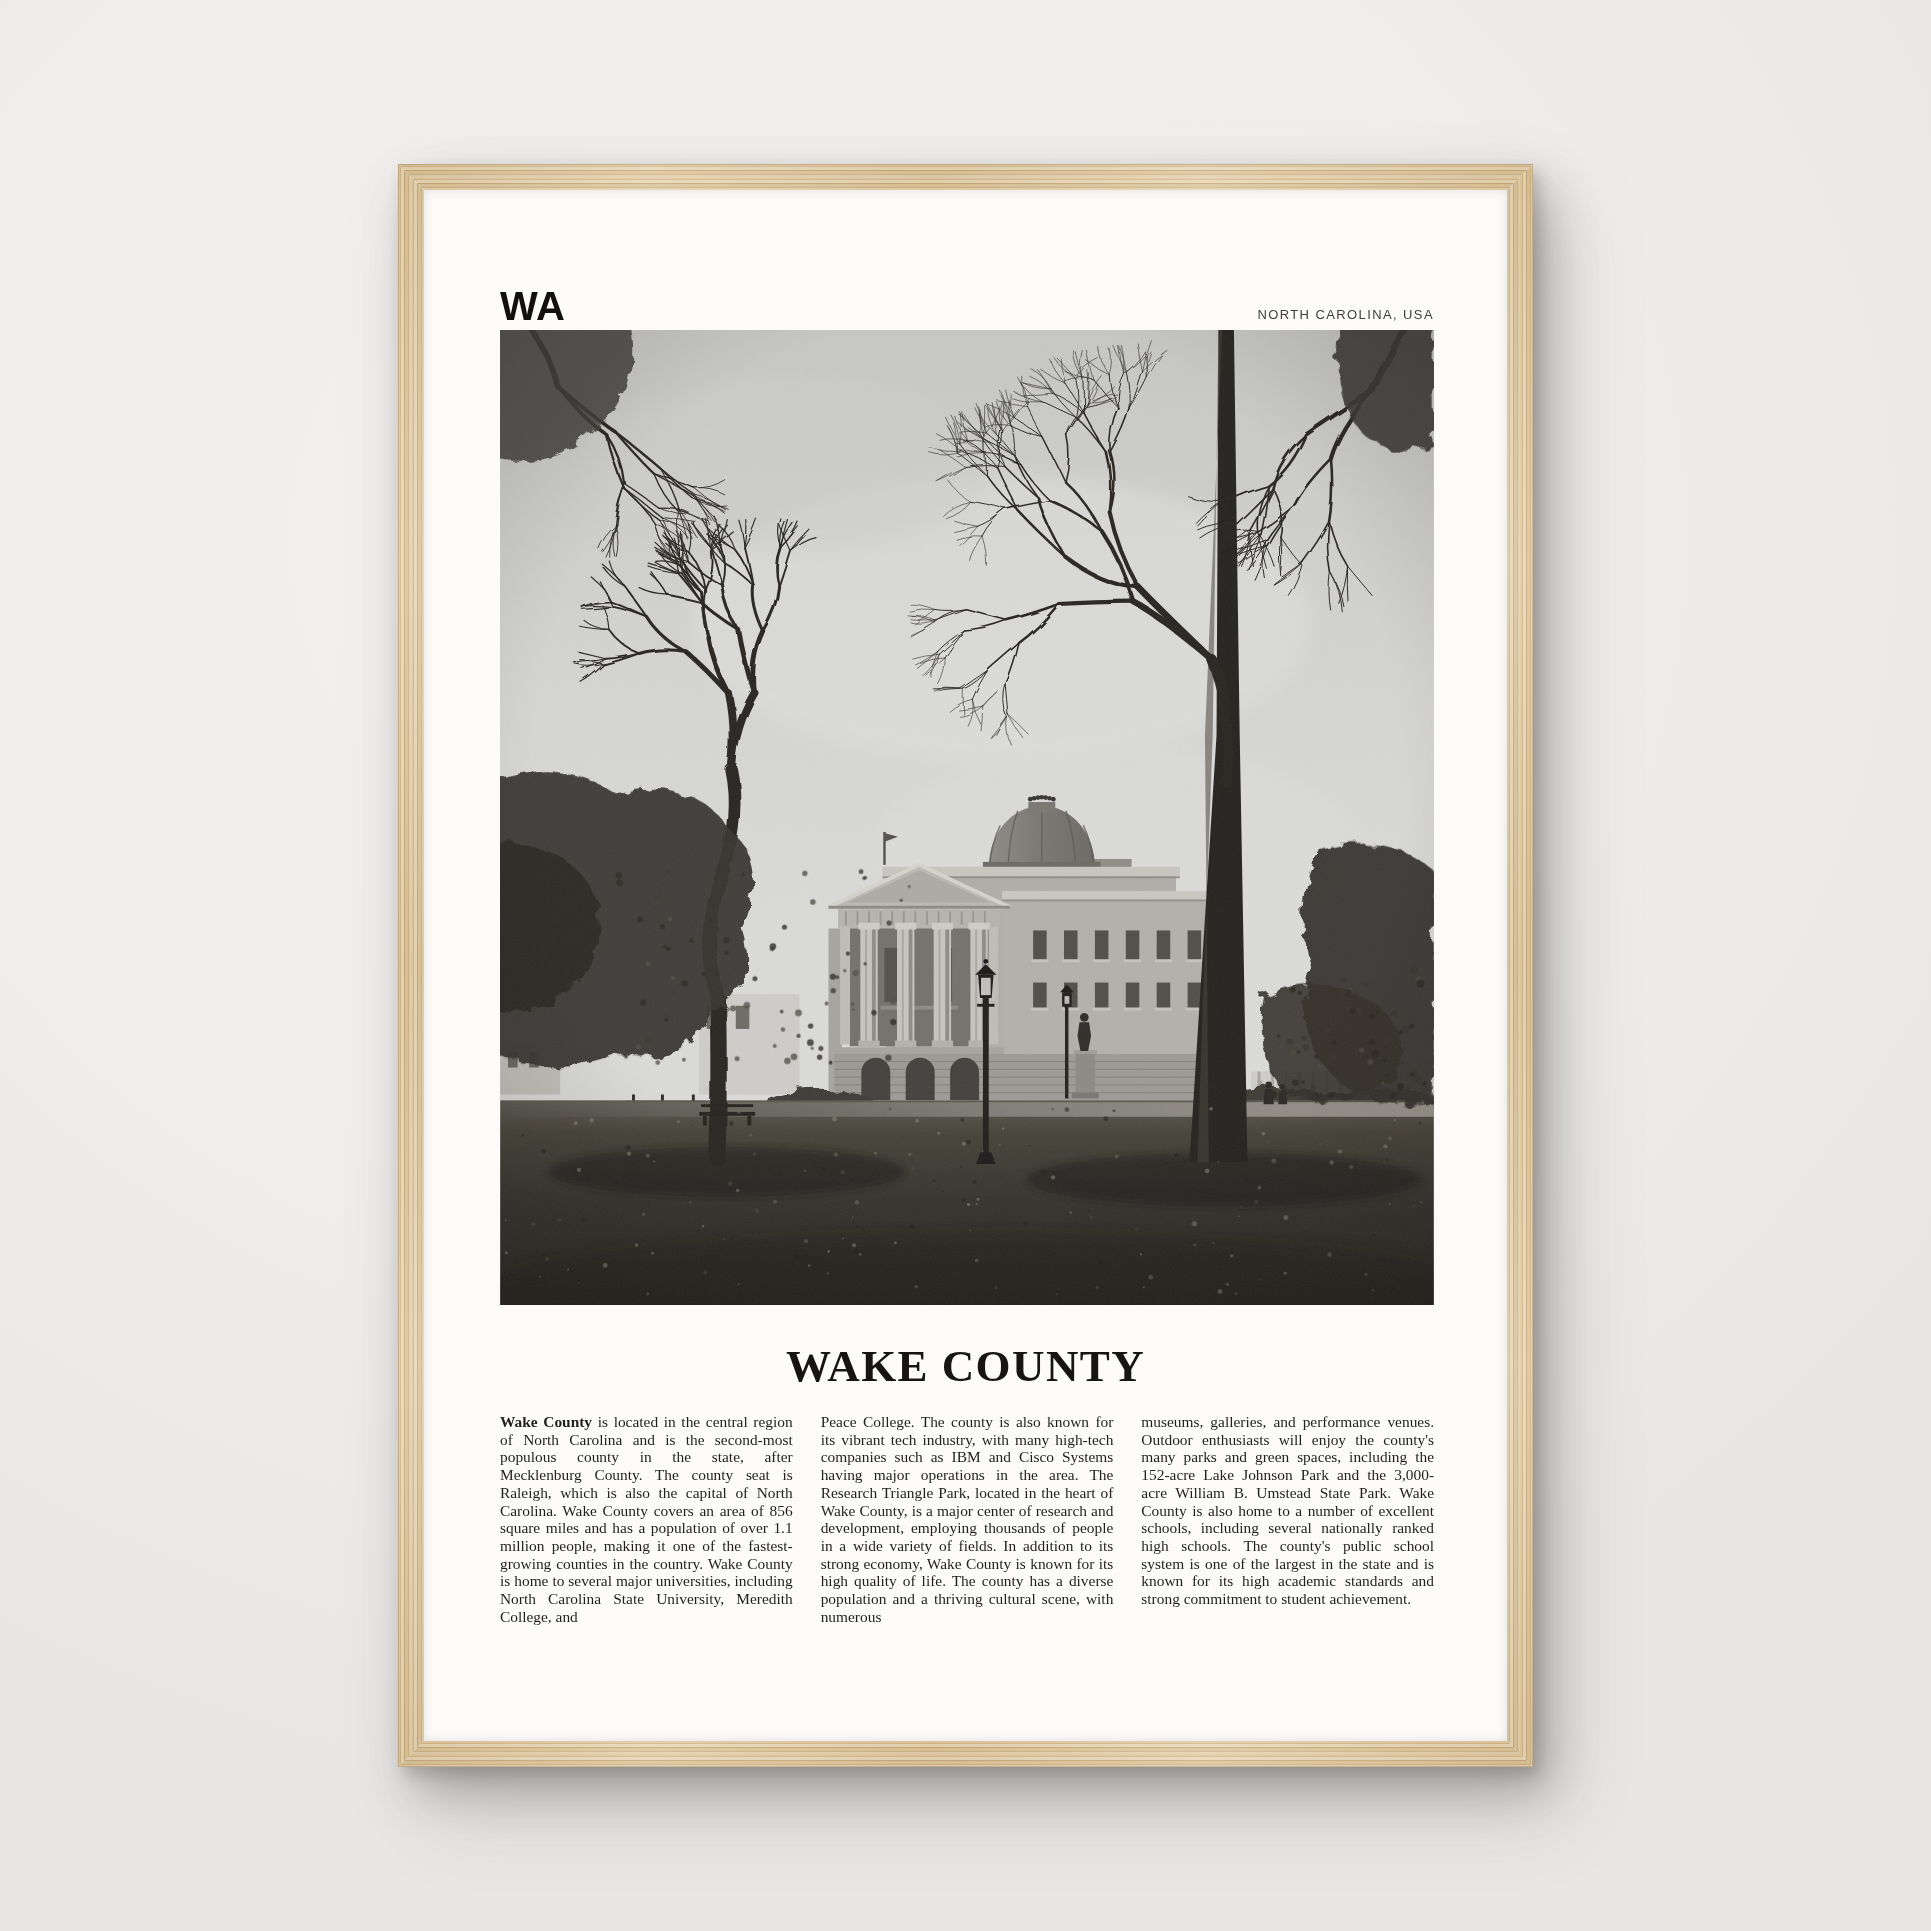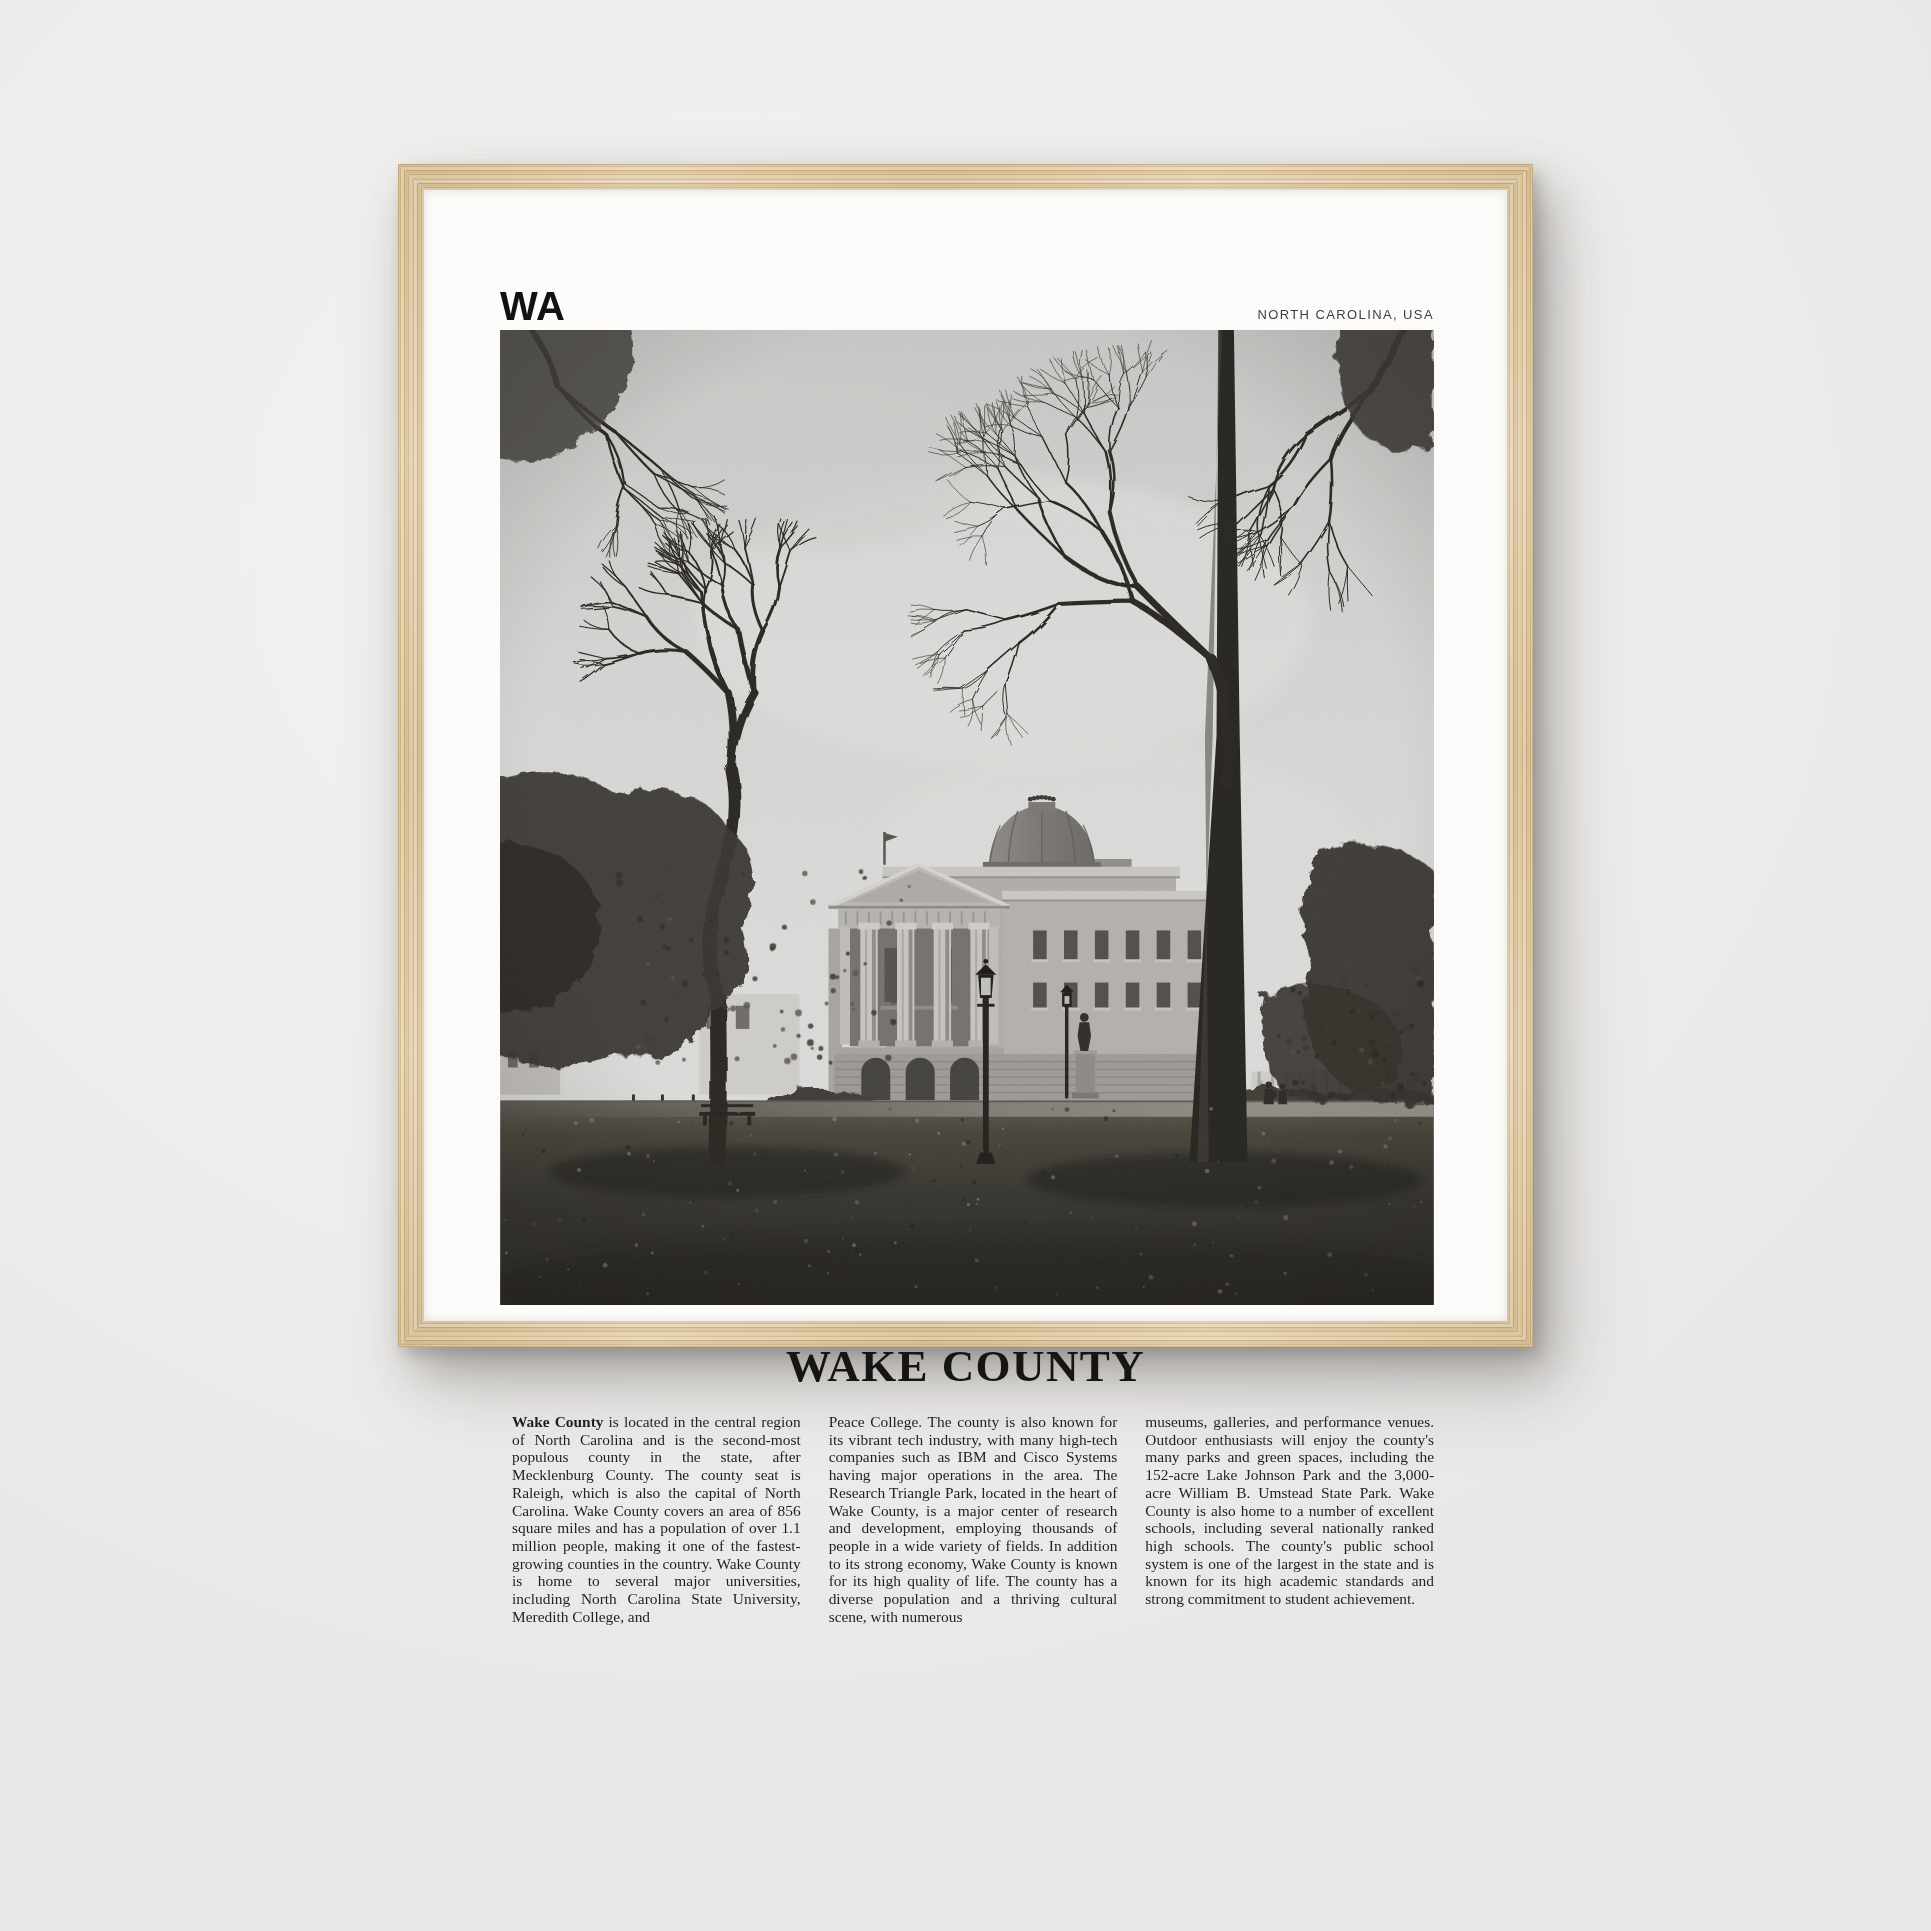--- a/index.html
+++ b/index.html
@@ -1,19 +1,19 @@
 <!DOCTYPE html>
 <html><head>
 <meta charset="utf-8">
 <style>
   html,body{margin:0;padding:0;background:#ecebe9;}
   .scene{position:relative;width:1931px;height:1931px;overflow:hidden;
     background:radial-gradient(1448px 1255px at 38% 28%, #f2f1ef 0%, #efeeec 55%, #e8e7e5 100%);
     font-family:"Liberation Serif", serif;}
-  .frame{position:absolute;left:398px;top:164px;width:1135px;height:1183px;
+  .frame{position:absolute;left:398px;top:164px;width:1135px;height:1603px;
     box-shadow: 5.8px 7.7px 13.5px rgba(96,93,89,.30), 15.4px 23px 42px rgba(96,93,89,.38), 29px 42px 77px rgba(96,93,89,.22);}
   .rail{position:absolute;}
   .rail-top,.rail-bottom{left:0;right:0;height:26px;
     background:
       linear-gradient(90deg, rgba(120,90,40,.10), rgba(255,255,255,.10) 22%, rgba(120,90,40,.07) 47%, rgba(255,255,255,.12) 71%, rgba(120,90,40,.09)),
       repeating-linear-gradient(to bottom, #e0caa4 0 1.9px, #d2b88b 1.9px 2.9px, #e8d7b7 2.9px 5.8px, #c8ab7c 5.8px 6.8px, #dcc59d 6.8px 9.7px, #cfb487 9.7px 10.6px, #e4d1af 10.6px 13.5px);}
   .rail-top{top:0;clip-path:polygon(0 0,100% 0,calc(100% - 26px) 100%,26px 100%);}
   .rail-bottom{bottom:0;clip-path:polygon(26px 0,calc(100% - 26px) 0,100% 100%,0 100%);}
   .rail-left,.rail-right{top:0;bottom:0;width:26px;
     background:
@@ -24,21 +24,21 @@
   .frame::after{content:'';position:absolute;inset:0;border:1px solid rgba(125,98,58,.28);pointer-events:none;}
   .mat{position:absolute;inset:26px;background:#fcfbf9;box-shadow:inset 0 0 9.7px rgba(90,80,60,.16);}
   .poster{position:absolute;inset:26px;color:#1d1c1a;}
   .poster-header{position:absolute;left:76px;right:73px;top:92px;height:44px;display:flex;justify-content:space-between;align-items:flex-end;}
   .wa-tag{font-family:"Liberation Sans",sans-serif;font-weight:800;font-size:40px;line-height:1;letter-spacing:0.5px;color:#121110;}
   .loc-tag{font-family:"Liberation Sans",sans-serif;font-weight:400;font-size:13px;letter-spacing:1.4px;color:#403e3c;padding-bottom:3.9px;}
   .photo{position:absolute;left:76px;top:140px;width:934px;height:975px;background:#cfcfcd;}
   .photo svg{display:block;width:934px;height:975px;}
   .poster-title{position:absolute;left:0;right:0;top:1152px;text-align:center;
     font-family:"Liberation Serif",serif;font-weight:700;font-size:45px;line-height:1.1;letter-spacing:1.4px;color:#161513;}
-  .article{position:absolute;left:88px;right:73px;top:1223px;display:flex;gap:28px;}
+  .article{position:absolute;left:76px;right:73px;top:1223px;display:flex;gap:28px;}
   .article .col{flex:1 1 0;font-size:15.4px;line-height:17.7px;text-align:justify;color:#201f1d;}
   .article .col b{font-weight:700;}
   .branches path{fill:none;stroke:#2b2824;stroke-linecap:round;}
 </style>
 </head>
 <body>
 
 <div class="scene">
   <div class="frame">
     <div class="rail rail-top"></div>

